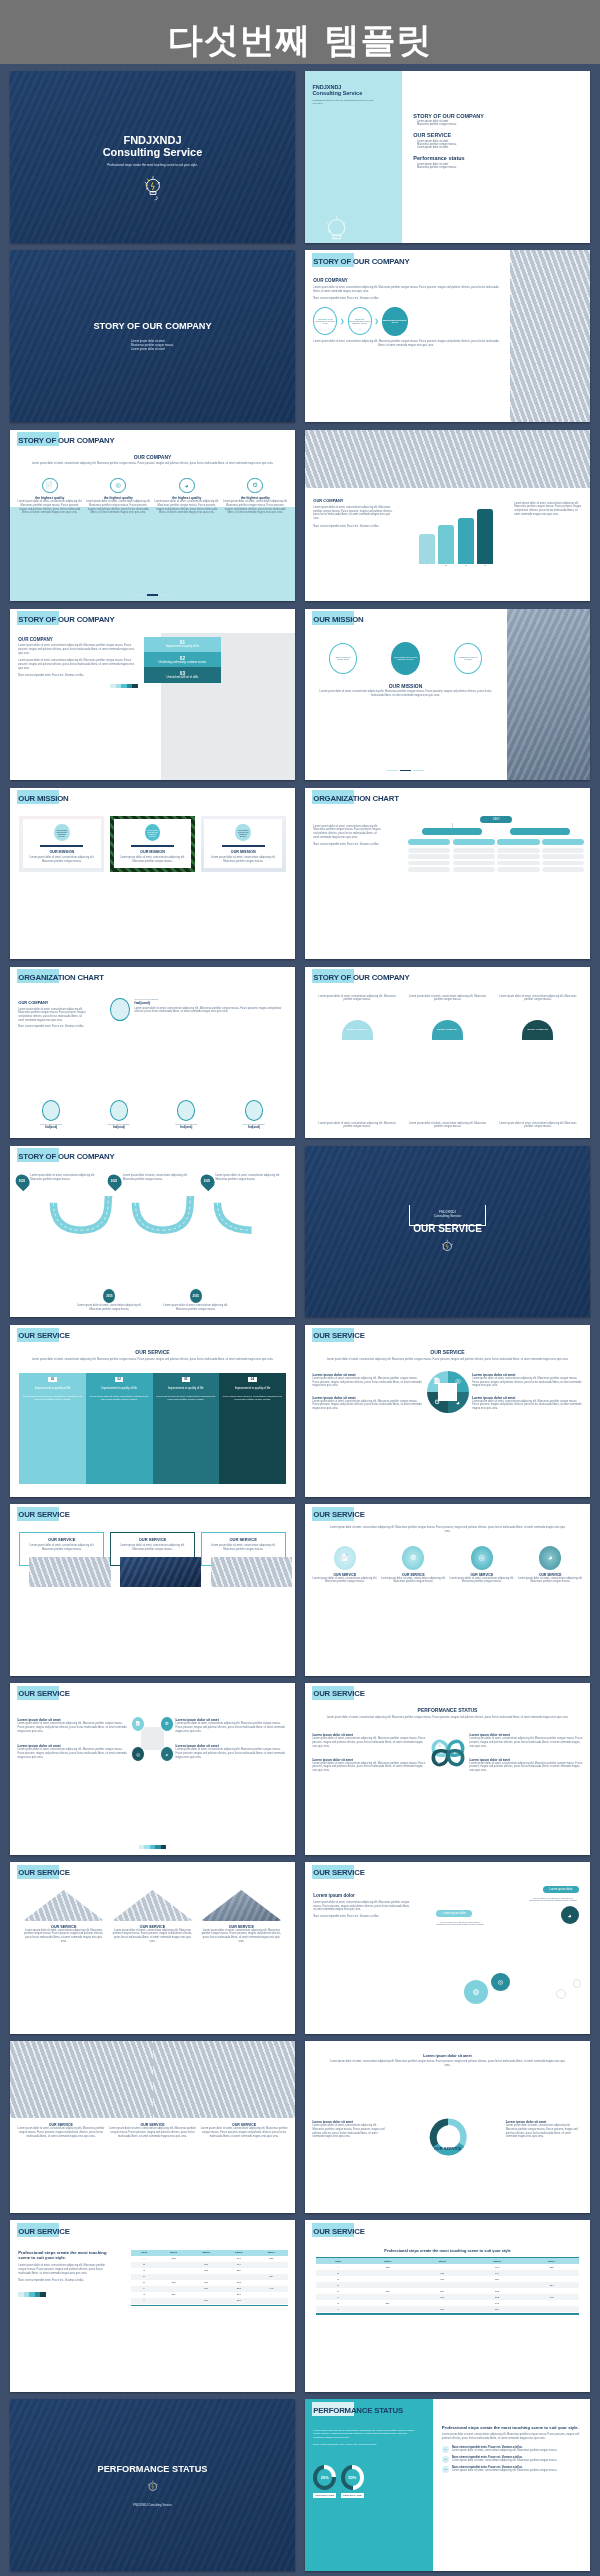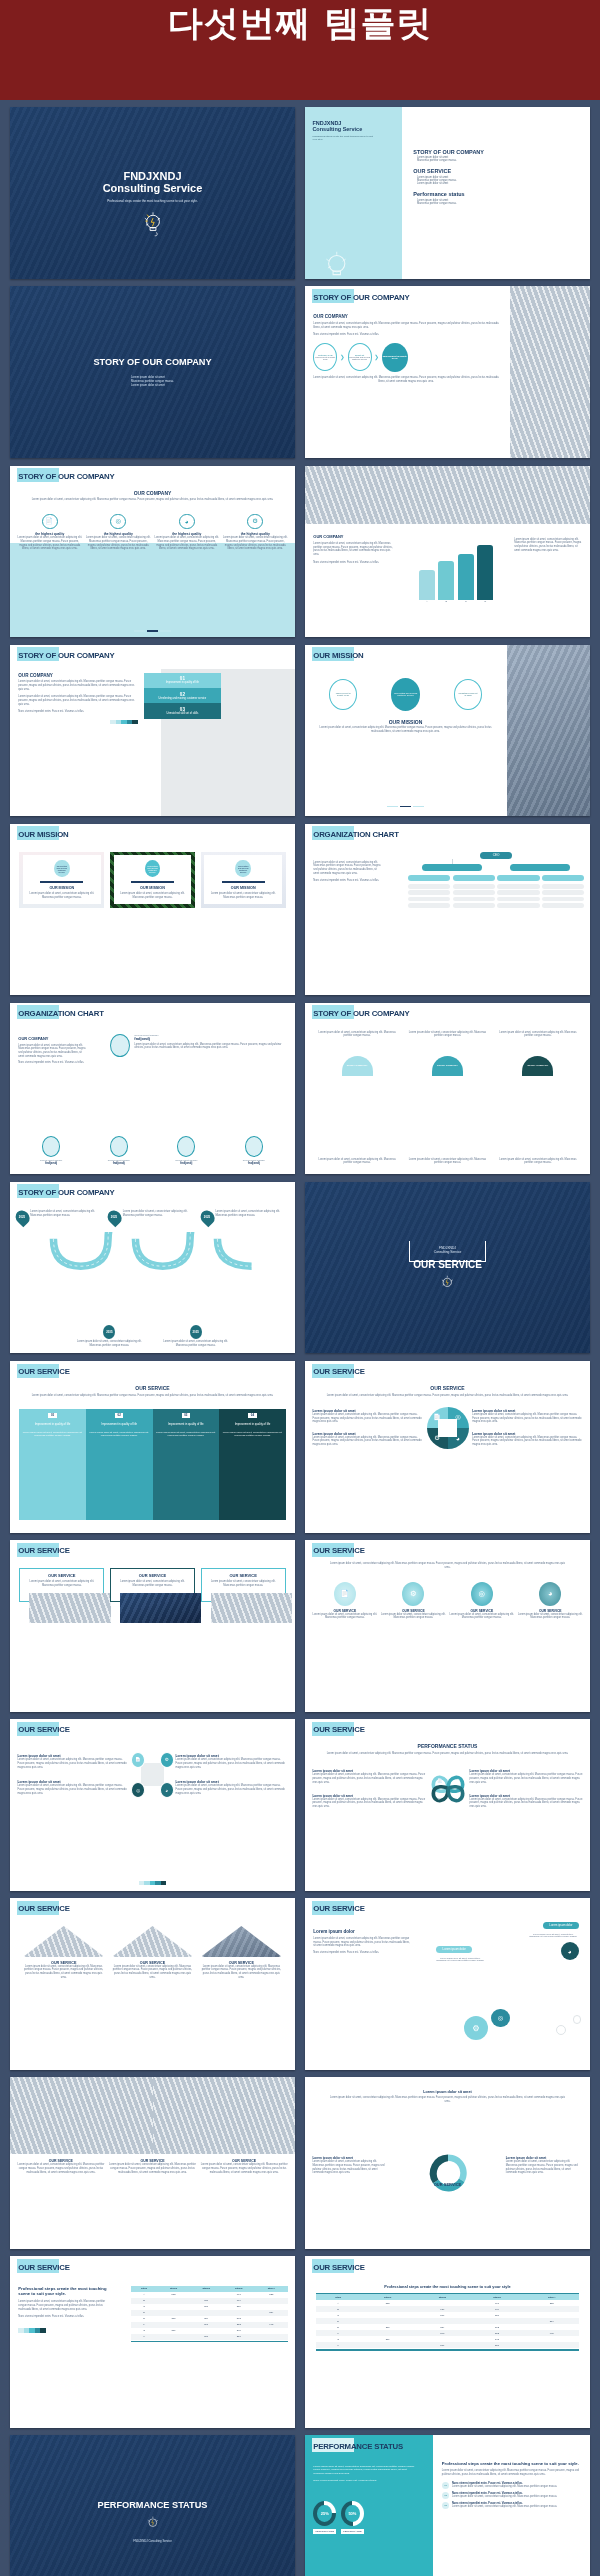--- a/index.html
+++ b/index.html
@@ -3,22 +3,22 @@
 <meta charset="utf-8">
 <style>
   * { box-sizing: border-box; margin:0; padding:0; }
   body {
     width: 600px; height: 2576px;
     background: #3e4f6b;
     font-family: "Liberation Sans", sans-serif;
     overflow: hidden;
   }
   .banner {
-    height: 100px; background:#7f1d1d;
-    display:flex; align-items:flex-start; justify-content:center;
+    height: 64px; background:#737373;
+    display:flex; align-items:flex-end; justify-content:center;
   }
   .banner h1 {
     color:#fff; font-size:35px; font-weight:bold; letter-spacing:0.9px;
     font-family:"DejaVu Sans", sans-serif;
   }
   .grid {
     display:grid; grid-template-columns: 1fr 1fr;
     gap:7.4px 10px; padding:7.4px 10px 11px 10px;
   }
   .slide {

